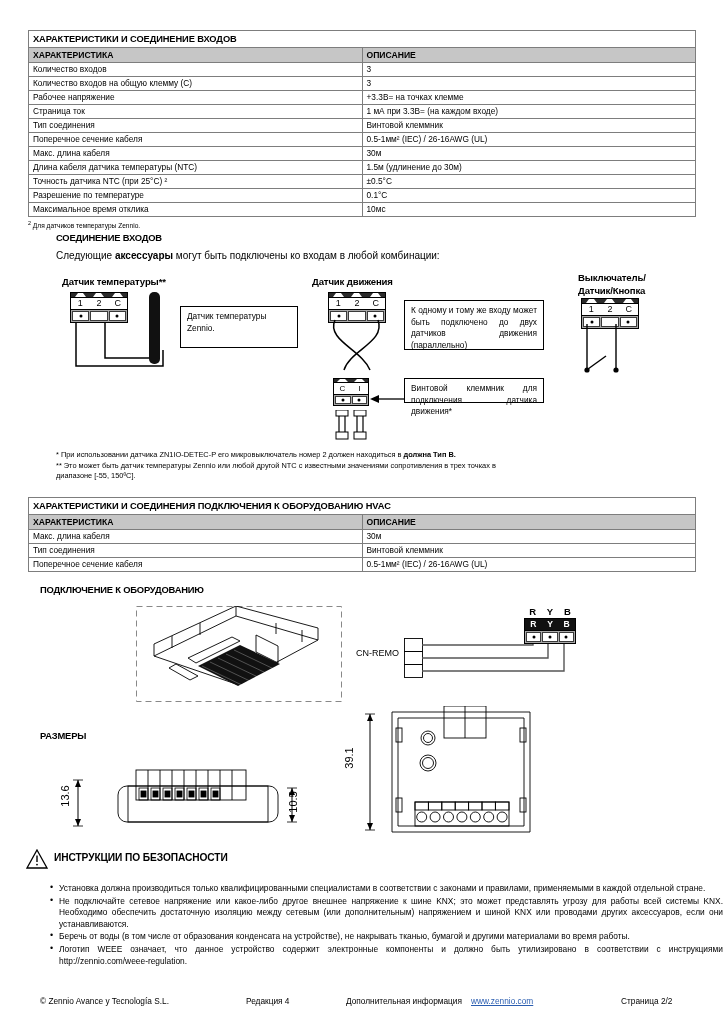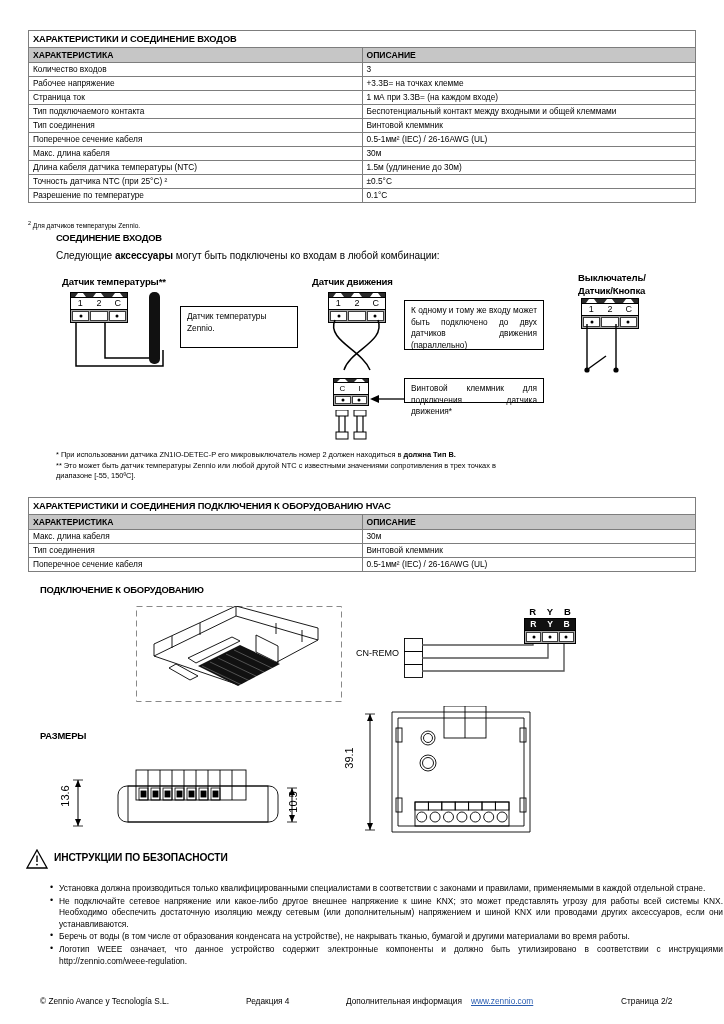--- a/index.html
+++ b/index.html
@@ -228,32 +228,32 @@
       </tr>
       <tr class="tbl-head">
         <td style="width:285px;">ХАРАКТЕРИСТИКА</td>
         <td>ОПИСАНИЕ</td>
       </tr>
       <tr>
         <td>Количество входов</td>
         <td>3</td>
       </tr>
       <tr>
+        <td>Количество входов на общую клемму (C)</td>
+        <td>3</td>
+      </tr>
+      <tr>
         <td>Рабочее напряжение</td>
         <td>+3.3В= на точках клемме</td>
       </tr>
       <tr>
         <td>Страница ток</td>
         <td>1 мА при 3.3В= (на каждом входе)</td>
       </tr>
       <tr>
-        <td>Тип  подключаемого контакта</td>
-        <td>Беспотенциальный контакт между входными и общей клеммами</td>
-      </tr>
-      <tr>
         <td>Тип соединения</td>
         <td>Винтовой клеммник</td>
       </tr>
       <tr>
         <td>Поперечное сечение кабеля</td>
         <td>0.5-1мм² (IEC) / 26-16AWG (UL)</td>
       </tr>
       <tr>
         <td>Макс. длина кабеля</td>
         <td>30м</td>
@@ -262,20 +262,24 @@
         <td>Длина кабеля датчика температуры (NTC)</td>
         <td>1.5м (удлинение до 30м)</td>
       </tr>
       <tr>
         <td>Точность датчика NTC (при 25°C) ²</td>
         <td>±0.5°C</td>
       </tr>
       <tr>
         <td>Разрешение по температуре</td>
         <td>0.1°C</td>
+      </tr>
+      <tr>
+        <td>Максимальное время отклика</td>
+        <td>10мс</td>
       </tr>
     </tbody>
   </table>
 
   <div class="footnote-sup" style="left:28px; top:220px;">
     <sup>2</sup>
     <span>Для датчиков температуры Zennio.</span>
   </div>
 
   <div class="sec-heading" style="left:56px; top:232px;">СОЕДИНЕНИЕ ВХОДОВ</div>

